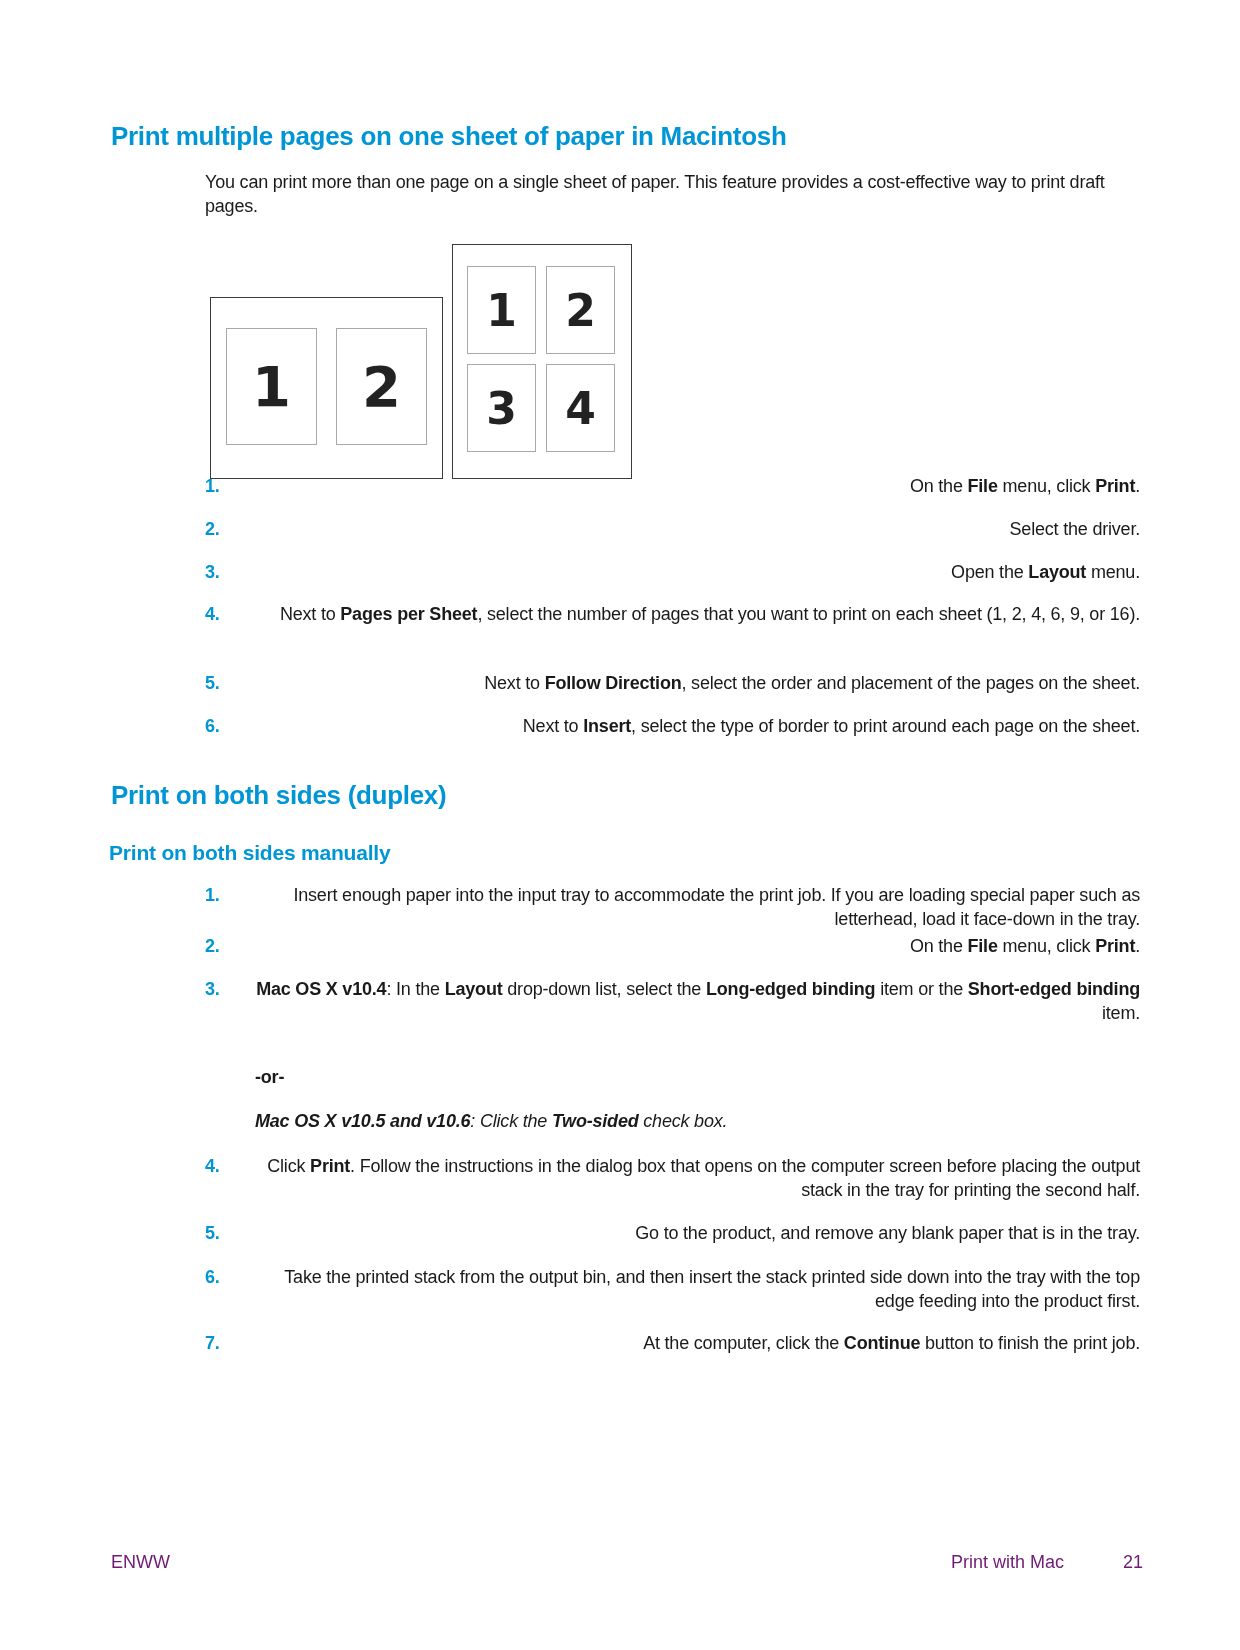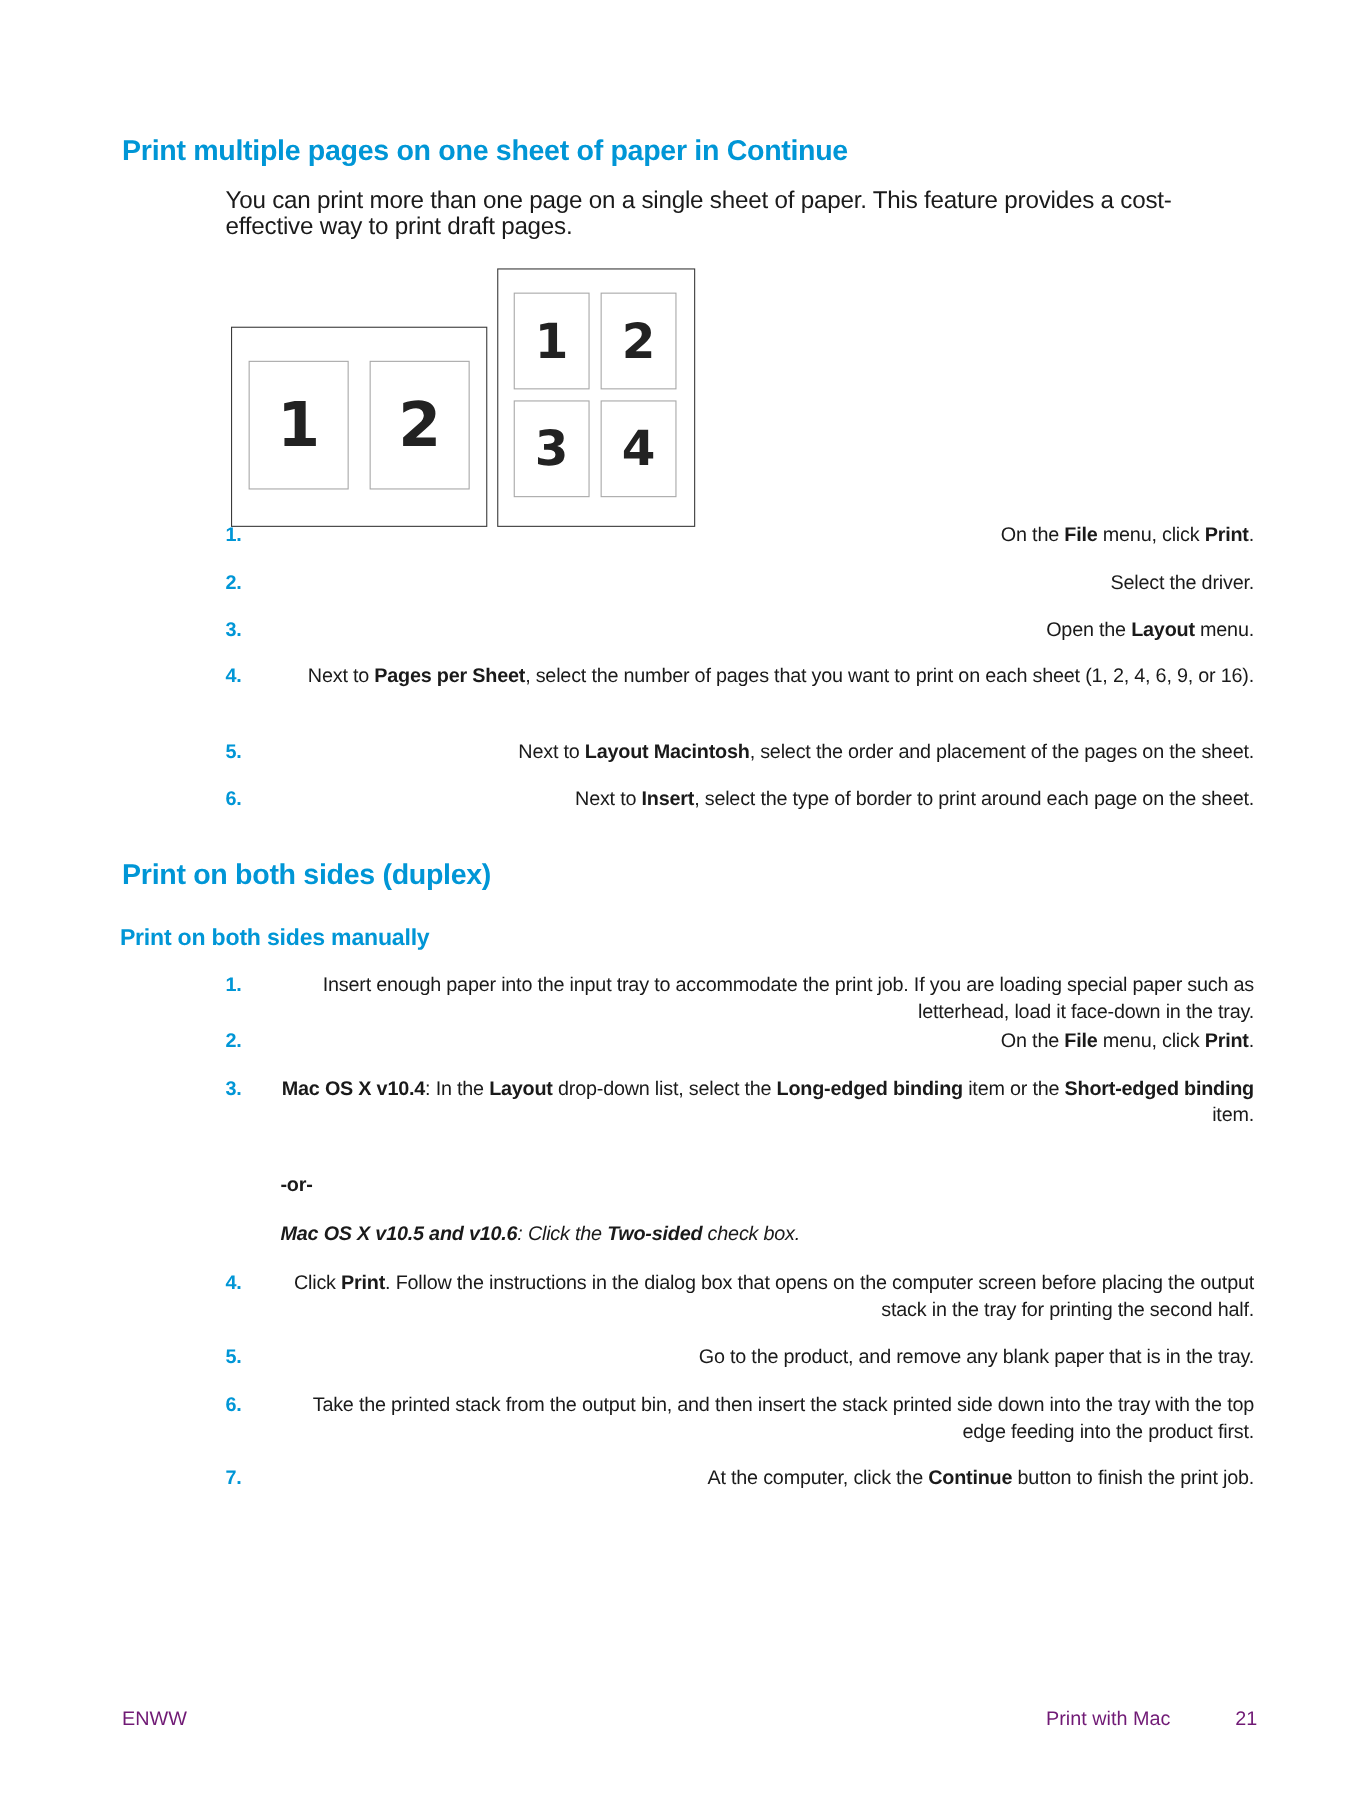--- a/index.html
+++ b/index.html
@@ -3,38 +3,38 @@
 <meta charset="utf-8">
 <style>
   html, body { margin: 0; padding: 0; background: #ffffff; }
   body { width: 1240px; height: 1650px; position: relative; overflow: hidden;
          font-family: "Liberation Sans", "DejaVu Sans", sans-serif; color: #1a1a1a; }
   .abs { position: absolute; }
   .h1 { position: absolute; left: 111px; font-weight: bold; color: #0096d6;
         font-size: 26px; line-height: 30px; letter-spacing: -0.3px; white-space: nowrap; }
   .h2 { position: absolute; left: 109px; font-weight: bold; color: #0096d6;
         font-size: 21px; line-height: 26px; letter-spacing: -0.2px; white-space: nowrap; }
-  .para { position: absolute; left: 205px; width: 930px; font-size: 22px; line-height: 24px; letter-spacing: -0.2px; }
+  .para { position: absolute; left: 205px; width: 930px; font-size: 18px; line-height: 24px; letter-spacing: -0.2px; }
   .item { position: absolute; left: 205px; width: 930px; font-size: 18px; line-height: 24px; letter-spacing: -0.2px; }
   .item .num { position: absolute; left: 0; top: 0; color: #0096d6; font-weight: bold; }
   .item .txt { position: absolute; left: 50px; top: 0; width: 885px; text-align: right; }
   .sub { position: absolute; left: 255px; width: 880px; font-size: 18px; line-height: 24px; letter-spacing: -0.2px; }
   b { font-weight: bold; }
   .sheet { position: absolute; border: 1.5px solid #3a3a3a; background: #fff; box-sizing: border-box; }
   .mini { position: absolute; border: 1.5px solid #a8a8a8; box-sizing: border-box; background: #fff;
           display: flex; align-items: center; justify-content: center;
           font-family: "DejaVu Sans", sans-serif; font-weight: bold; color: #222; }
   .mini.big { font-size: 56px; }
   .mini.small { font-size: 44px; }
   .footer { position: absolute; top: 1550px; font-size: 18px; line-height: 24px; color: #701a75; }
 </style>
 </head>
 <body>
 
-<div class="h1" style="top:121px;">Print multiple pages on one sheet of paper in Continue</div>
+<div class="h1" style="top:121px;">Print multiple pages on one sheet of paper in Macintosh</div>
 
 <div class="para" style="top:170px;">You can print more than one page on a single sheet of paper. This feature provides a cost-effective way to print draft pages.</div>
 
 <div class="abs" style="left:0;top:0;width:0;height:0;">
   <div class="sheet" style="left:210px;top:297px;width:233px;height:182px;">
     <div class="mini big" style="left:15px;top:30px;width:91px;height:117px;">1</div>
     <div class="mini big" style="left:125px;top:30px;width:91px;height:117px;">2</div>
   </div>
   <div class="sheet" style="left:452px;top:244px;width:180px;height:235px;">
     <div class="mini small" style="left:14px;top:21px;width:69px;height:88px;">1</div>
@@ -56,21 +56,21 @@
   <div class="item" style="top:560px;">
     <span class="num">3.</span>
     <span class="txt"><span>Open the </span><b>Layout</b><span> menu.</span></span>
   </div>
   <div class="item" style="top:602px;">
     <span class="num">4.</span>
     <span class="txt"><span>Next to </span><b>Pages per Sheet</b><span>, select the number of pages that you want to print on each sheet (1, 2, 4, 6, 9, or 16).</span></span>
   </div>
   <div class="item" style="top:671px;">
     <span class="num">5.</span>
-    <span class="txt"><span>Next to </span><b>Layout Macintosh</b><span>, select the order and placement of the pages on the sheet.</span></span>
+    <span class="txt"><span>Next to </span><b>Follow Direction</b><span>, select the order and placement of the pages on the sheet.</span></span>
   </div>
   <div class="item" style="top:714px;">
     <span class="num">6.</span>
     <span class="txt"><span>Next to </span><b>Insert</b><span>, select the type of border to print around each page on the sheet.</span></span>
   </div>
 </div>
 
 <div class="h1" style="top:780px;">Print on both sides (duplex)</div>
 <div class="h2" style="top:840px;">Print on both sides manually</div>
 

